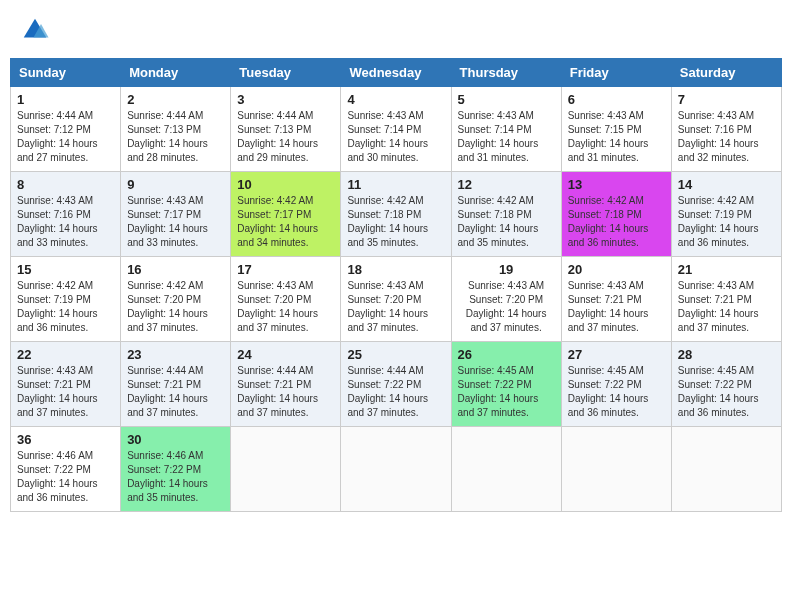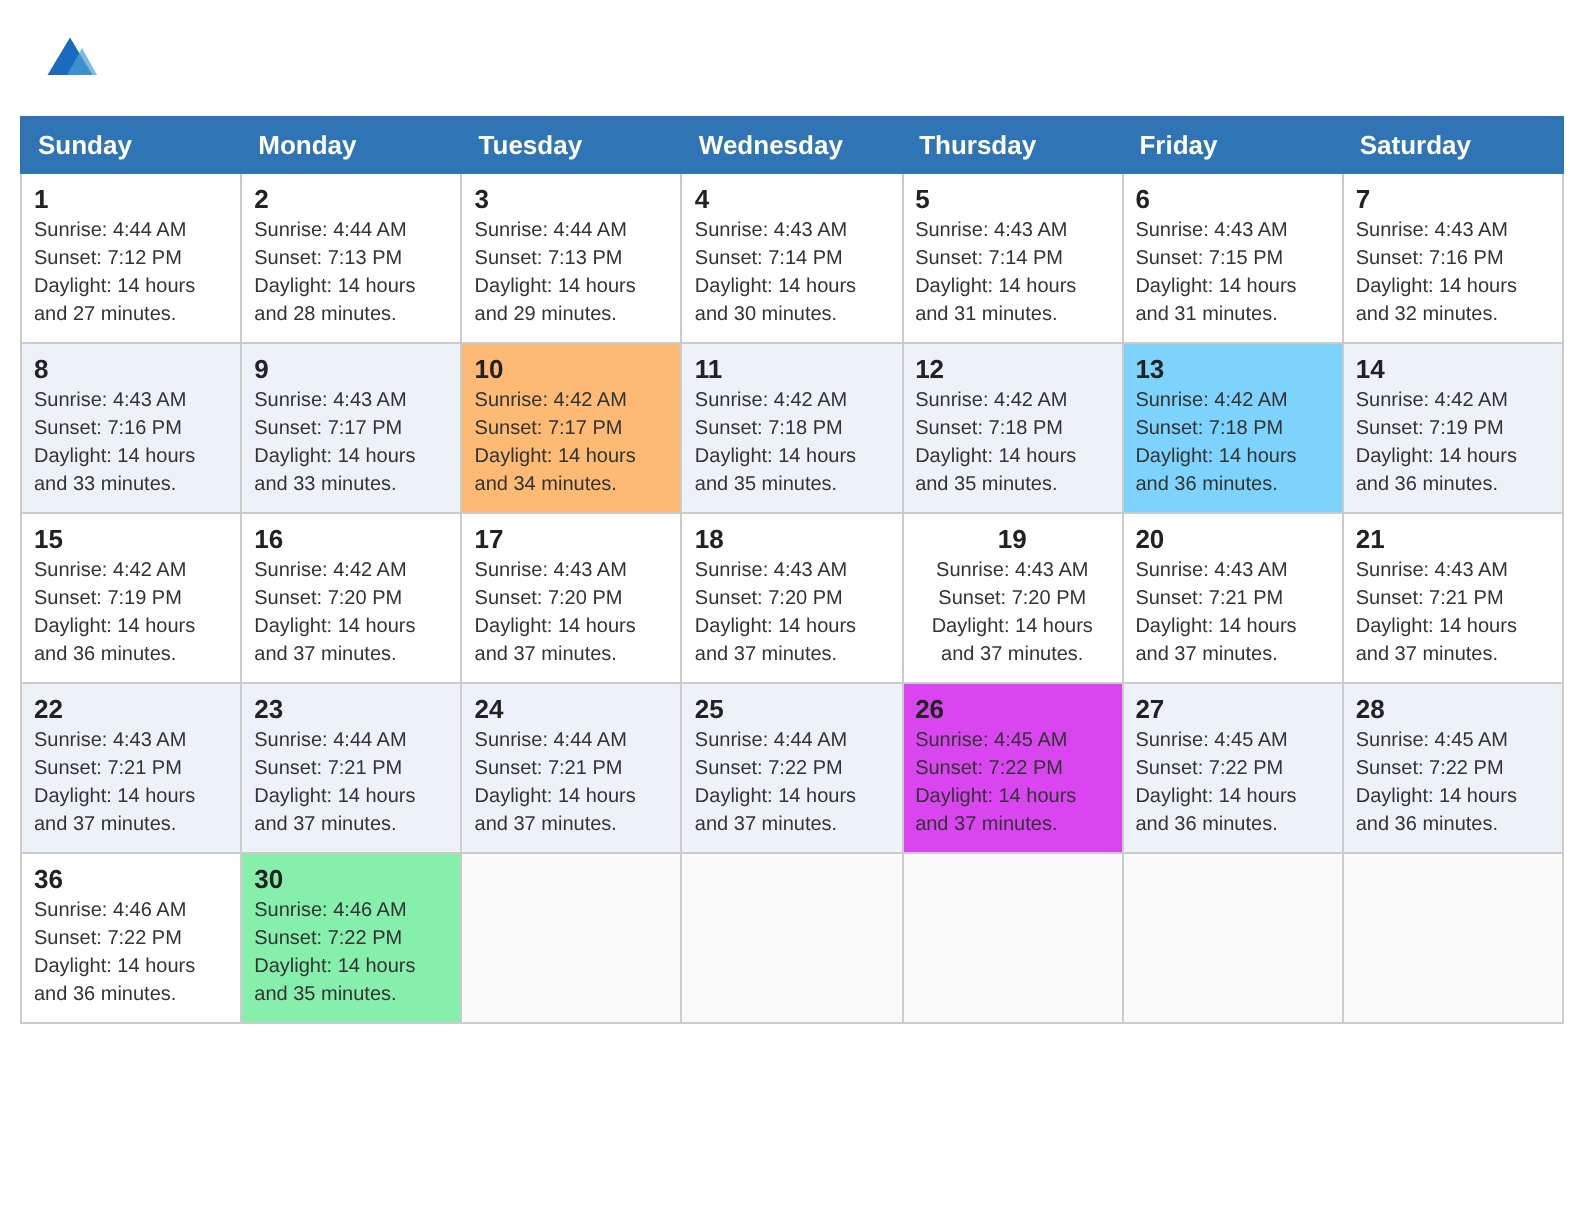--- a/index.html
+++ b/index.html
@@ -189,21 +189,21 @@
         </div>
       </td>
         <td style="background: rgb(237, 242, 248);">
         <span class="day-number">9</span>
         <div class="day-info">
           Sunrise: 4:43 AM<br>
           Sunset: 7:17 PM<br>
           Daylight: 14 hours and 33 minutes.
         </div>
       </td>
-        <td style="background: #fdba74;">
+        <td style="background: #bef264;">
         <span class="day-number">10</span>
         <div class="day-info">
           Sunrise: 4:42 AM<br>
           Sunset: 7:17 PM<br>
           Daylight: 14 hours and 34 minutes.
         </div>
       </td>
         <td style="background: rgb(237, 242, 248);">
         <span class="day-number">11</span>
         <div class="day-info">
@@ -213,21 +213,21 @@
         </div>
       </td>
         <td style="background: rgb(237, 242, 248);">
         <span class="day-number">12</span>
         <div class="day-info">
           Sunrise: 4:42 AM<br>
           Sunset: 7:18 PM<br>
           Daylight: 14 hours and 35 minutes.
         </div>
       </td>
-        <td style="background: #7dd3fc;">
+        <td style="background: #d946ef;">
         <span class="day-number">13</span>
         <div class="day-info">
           Sunrise: 4:42 AM<br>
           Sunset: 7:18 PM<br>
           Daylight: 14 hours and 36 minutes.
         </div>
       </td>
         <td style="background: rgb(237, 242, 248);">
         <span class="day-number">14</span>
         <div class="day-info">
@@ -321,21 +321,21 @@
         </div>
       </td>
         <td style="background: rgb(237, 242, 248);">
         <span class="day-number">25</span>
         <div class="day-info">
           Sunrise: 4:44 AM<br>
           Sunset: 7:22 PM<br>
           Daylight: 14 hours and 37 minutes.
         </div>
       </td>
-        <td style="background: #d946ef;">
+        <td style="background: #86efac;">
         <span class="day-number">26</span>
         <div class="day-info">
           Sunrise: 4:45 AM<br>
           Sunset: 7:22 PM<br>
           Daylight: 14 hours and 37 minutes.
         </div>
       </td>
         <td style="background: rgb(237, 242, 248);">
         <span class="day-number">27</span>
         <div class="day-info">

